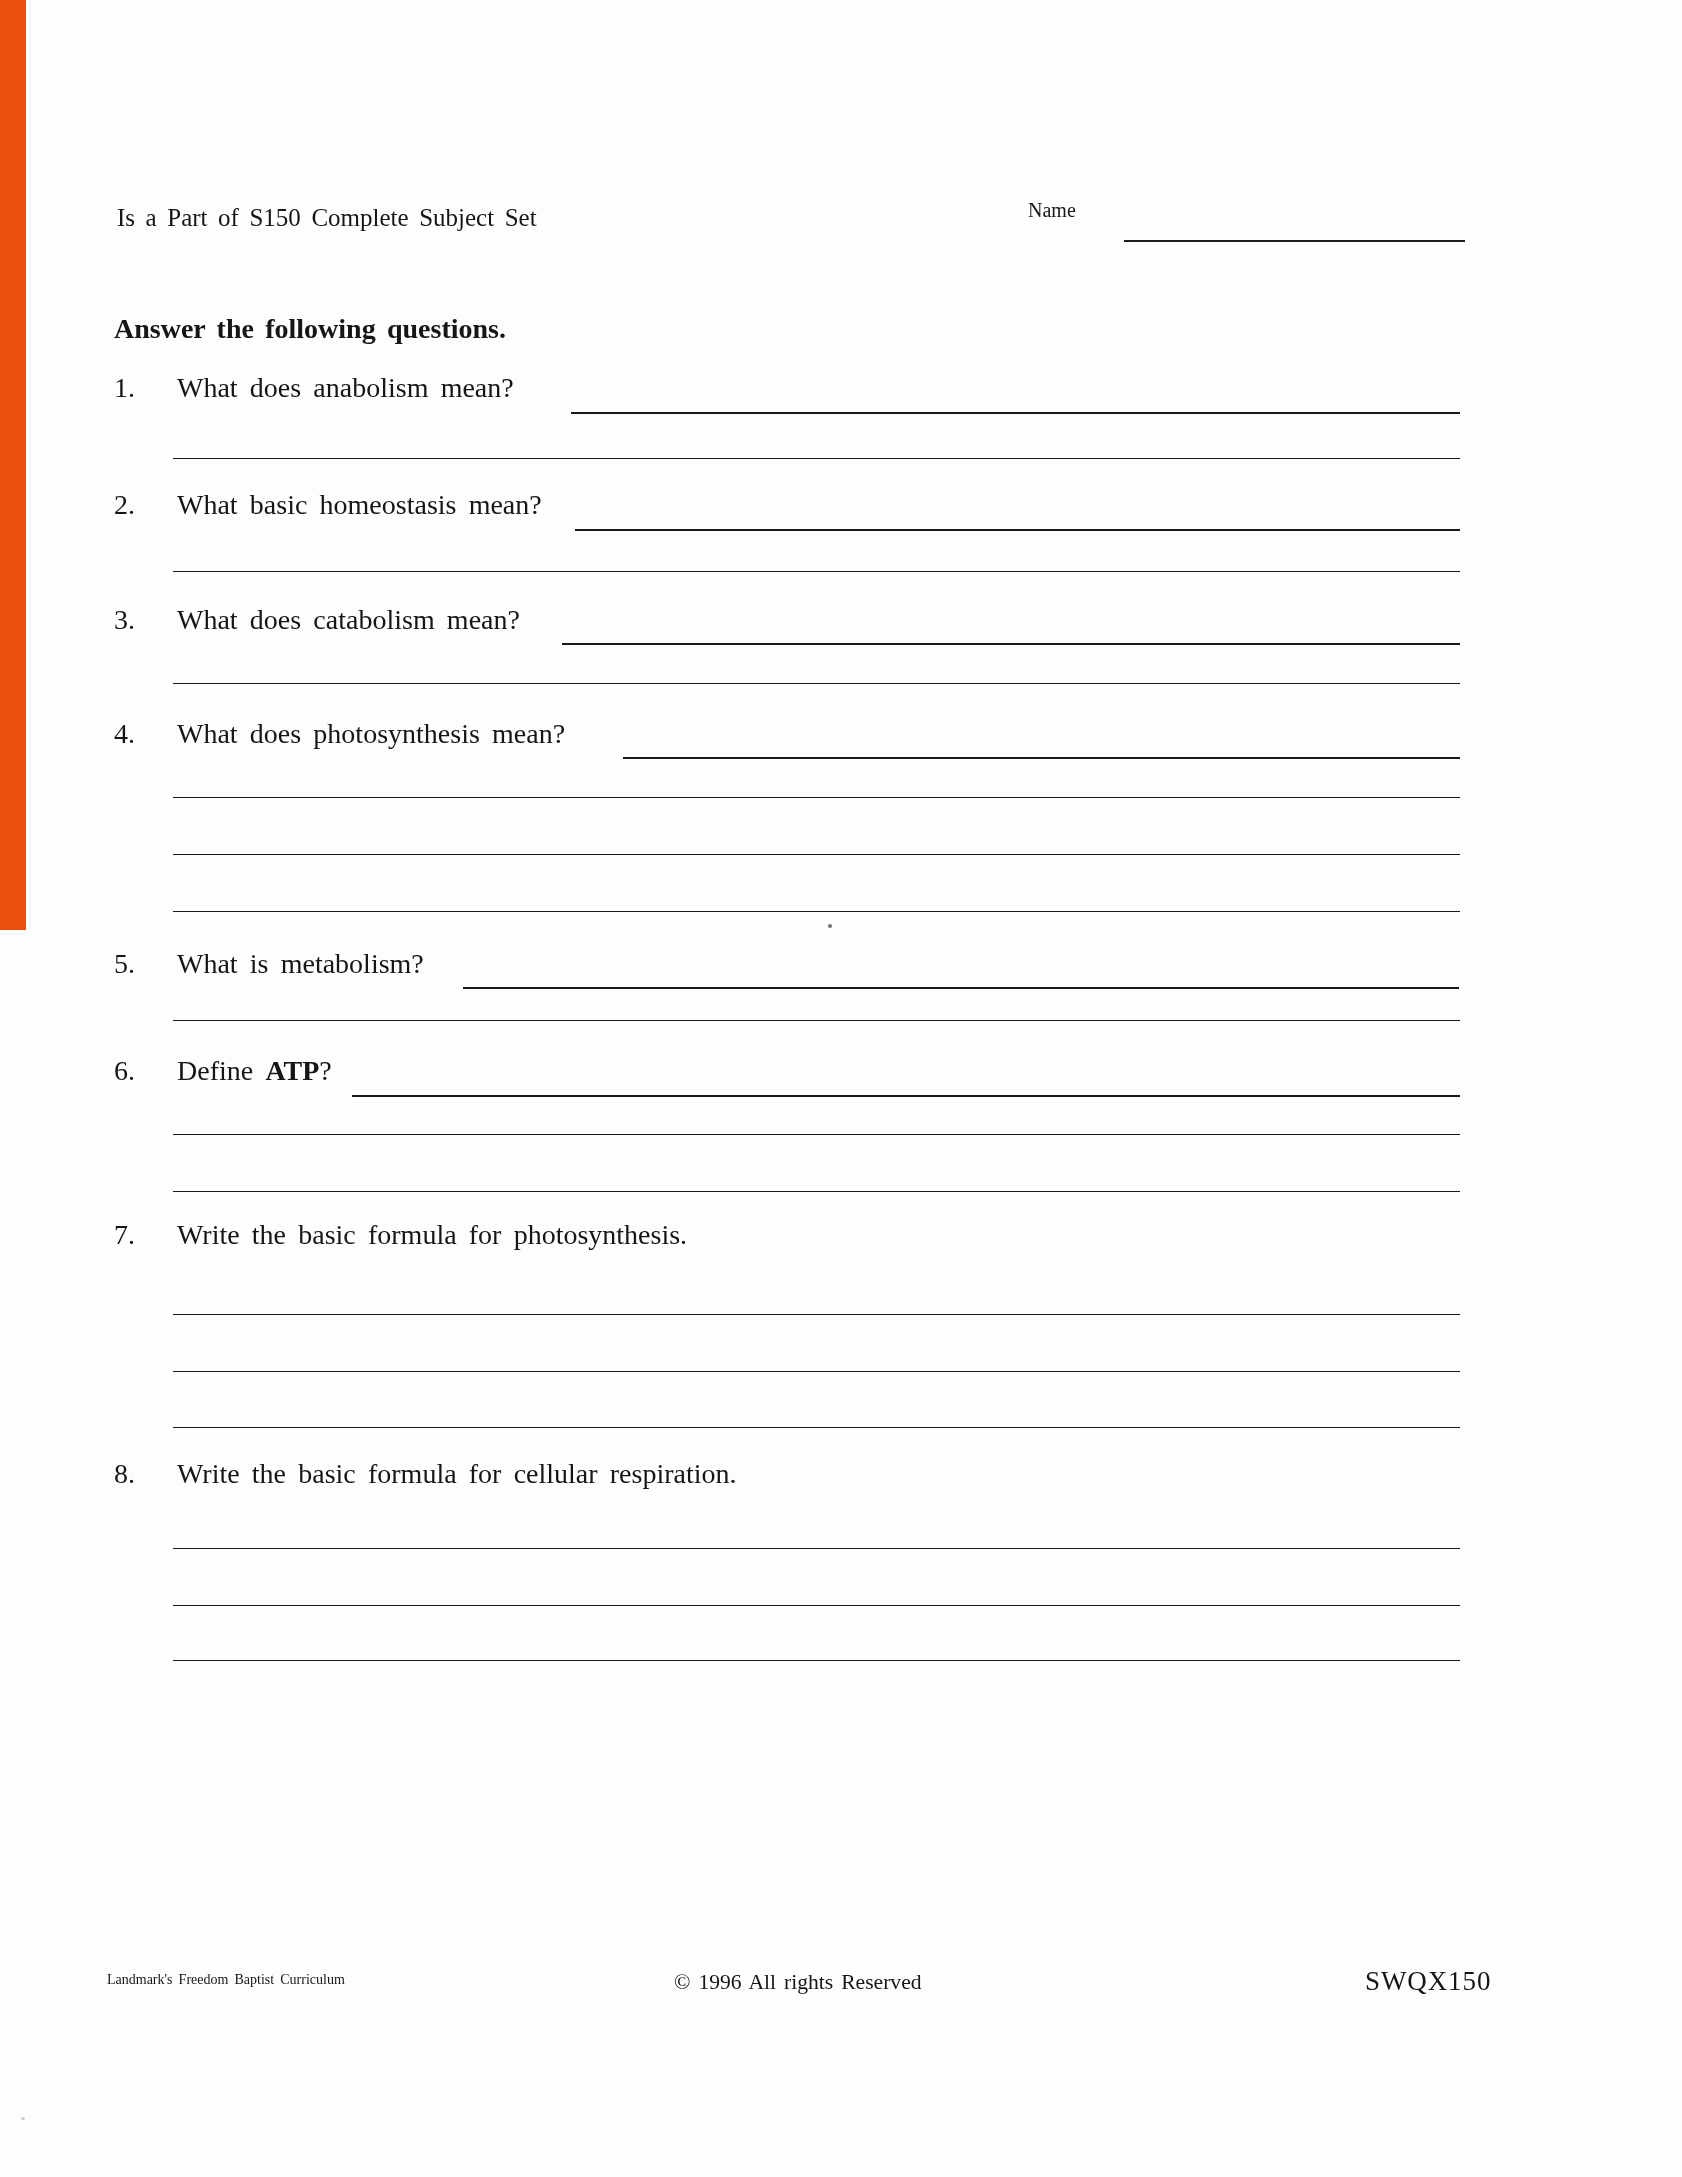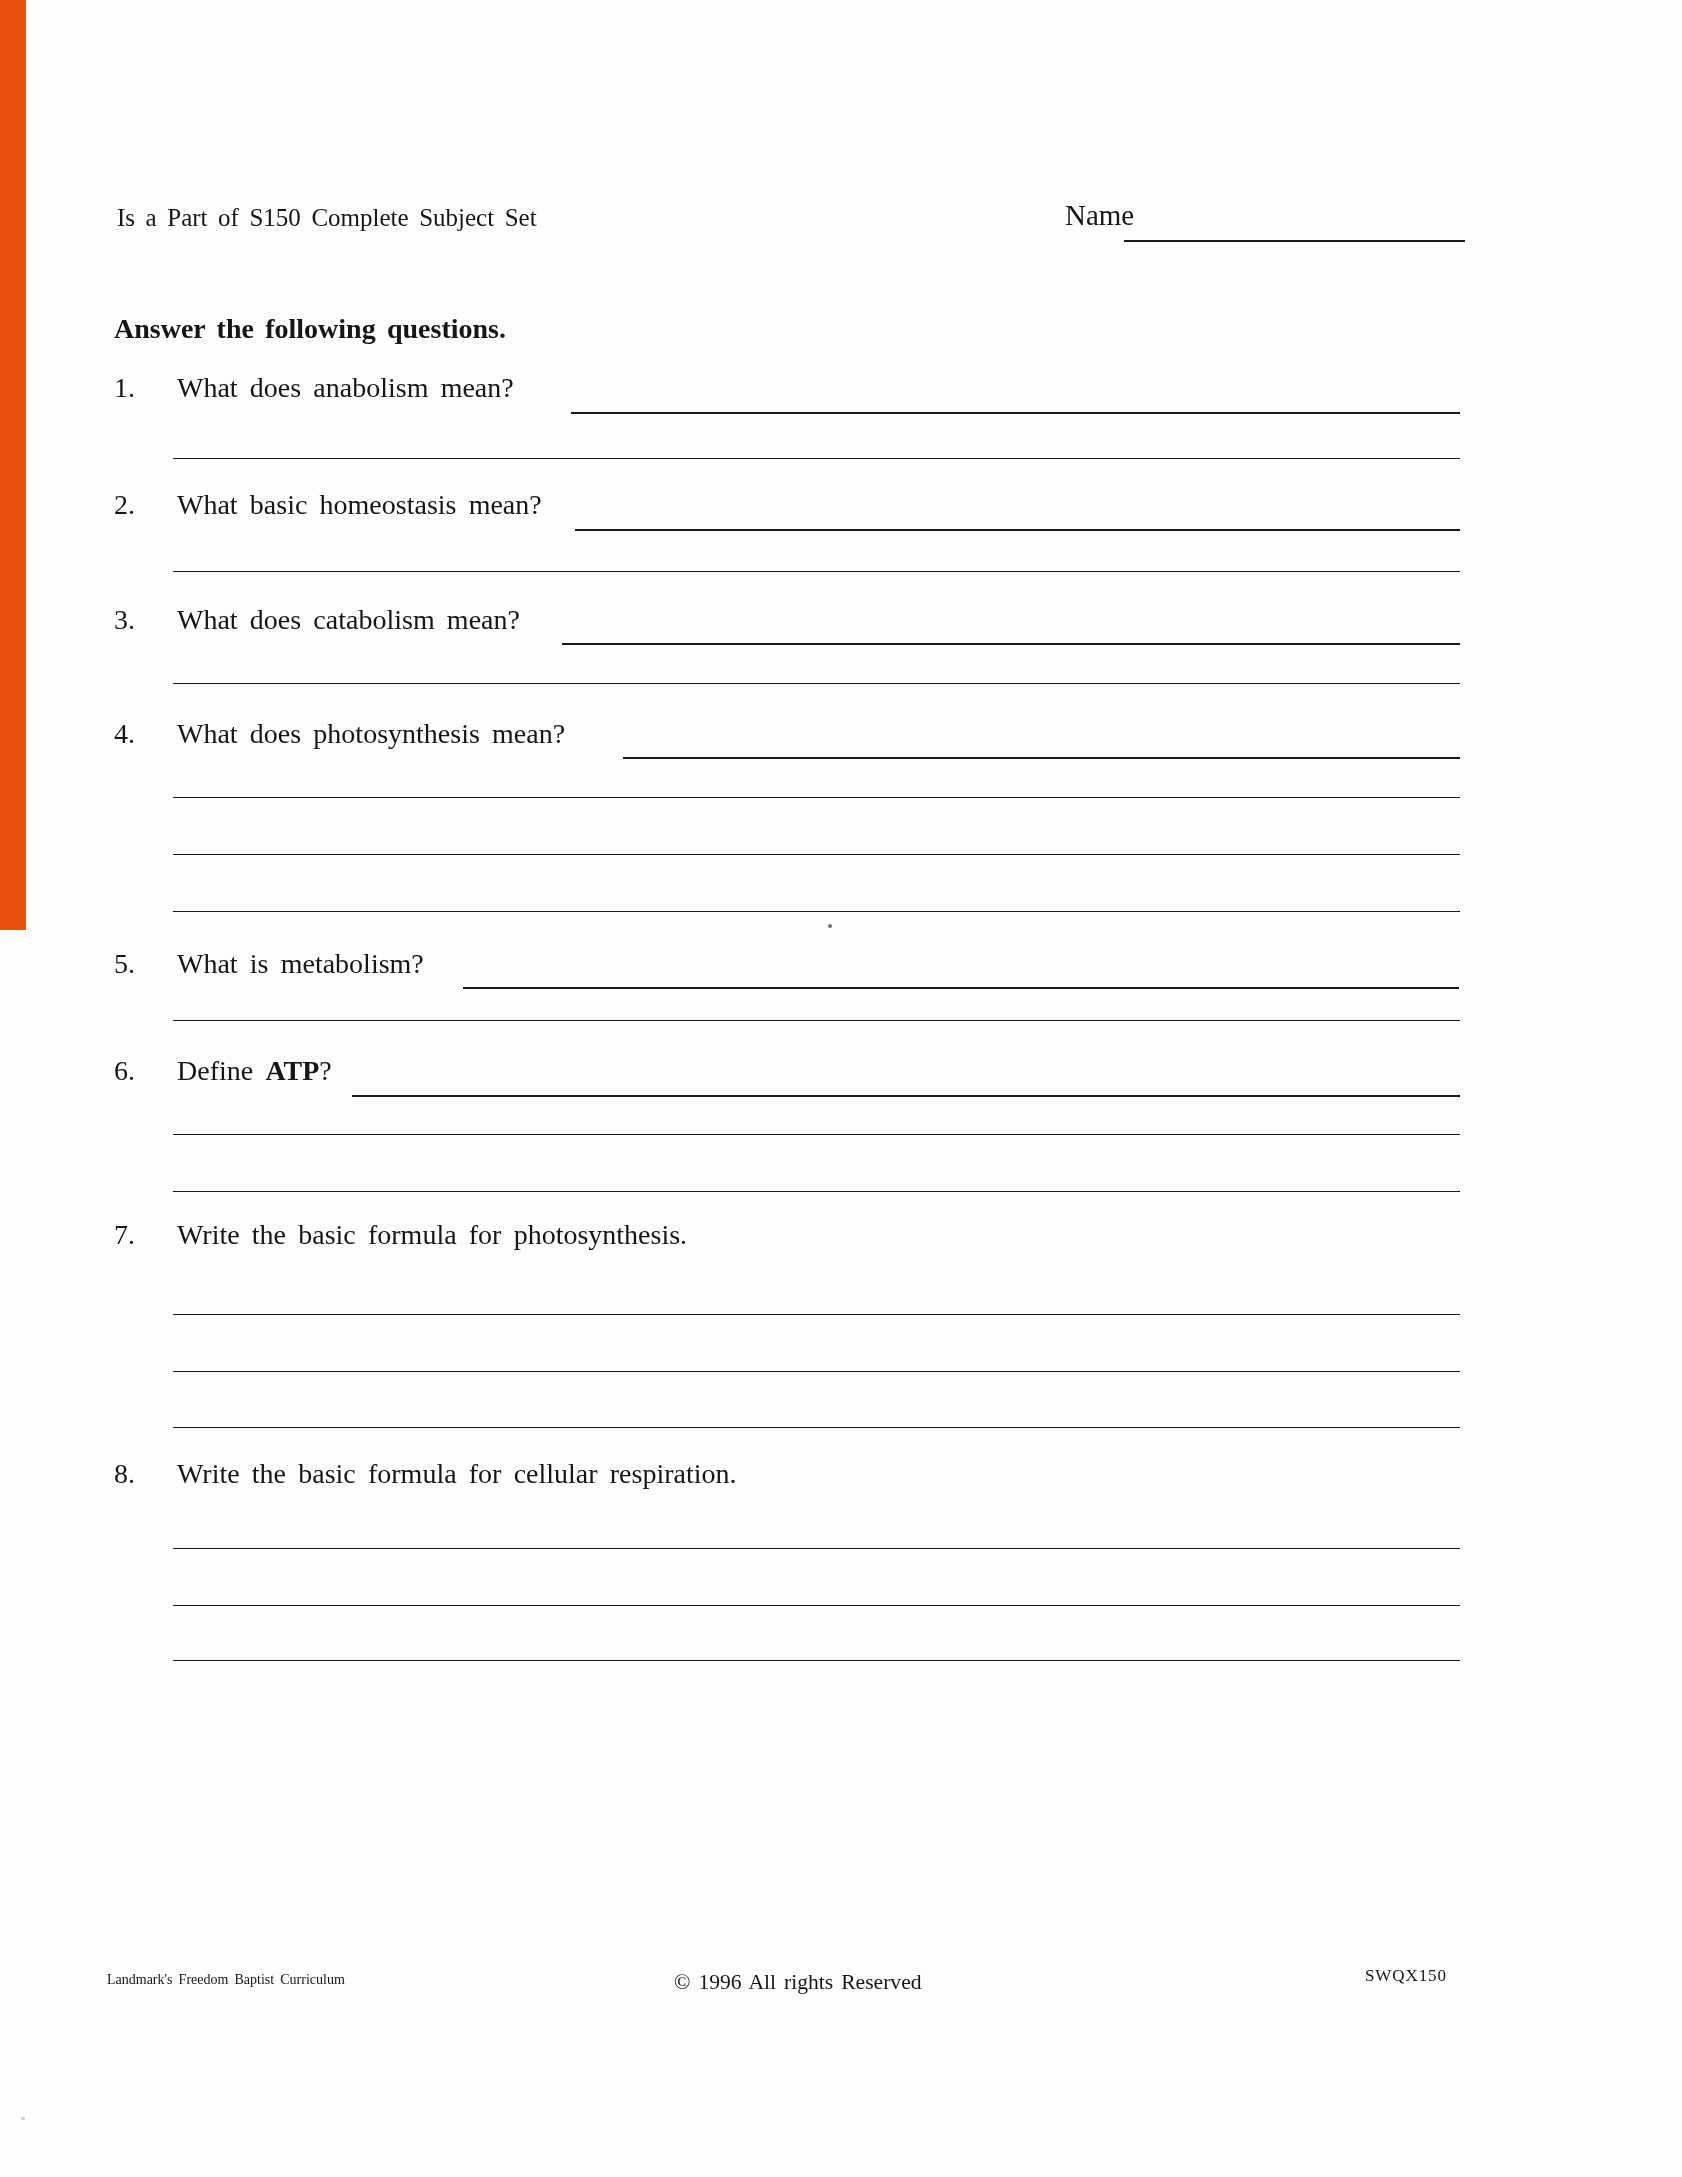--- a/index.html
+++ b/index.html
@@ -17,22 +17,22 @@
   .title{
     position:absolute;left:117px;top:126px;
     font-size:40px;font-weight:bold;letter-spacing:0.9px;
     white-space:nowrap;word-spacing:5.2px;
   }
   .subtitle{
     position:absolute;left:117px;top:204px;
     font-size:25px;word-spacing:4.3px;white-space:nowrap;
   }
   .name-label{
-    position:absolute;left:1065px;top:199px;
-    font-size:29px;white-space:nowrap;
+    position:absolute;left:1028px;top:199px;
+    font-size:20px;white-space:nowrap;
   }
   .name-line{
     position:absolute;left:1124px;top:240px;width:341px;height:0;
     border-top:2.6px solid #1c1c1c;
   }
   .heading{
     position:absolute;left:114px;top:313px;
     font-size:28px;font-weight:bold;word-spacing:4.3px;white-space:nowrap;
   }
   .q-num{
@@ -51,21 +51,21 @@
   .footer-left{
     position:absolute;left:107px;top:1972px;
     font-size:14px;white-space:nowrap;word-spacing:2.6px;
   }
   .footer-center{
     position:absolute;left:674px;top:1970px;
     font-size:21.6px;white-space:nowrap;word-spacing:2.6px;
   }
   .footer-right{
     position:absolute;left:1365px;top:1966px;
-    font-size:17px;white-space:nowrap;letter-spacing:0.9px;
+    font-size:27px;white-space:nowrap;letter-spacing:0.9px;
   }
   .speck{
     position:absolute;border-radius:50%;background:#777;
   }
 </style>
 </head>
 <body>
 
 <div class="page">
 

